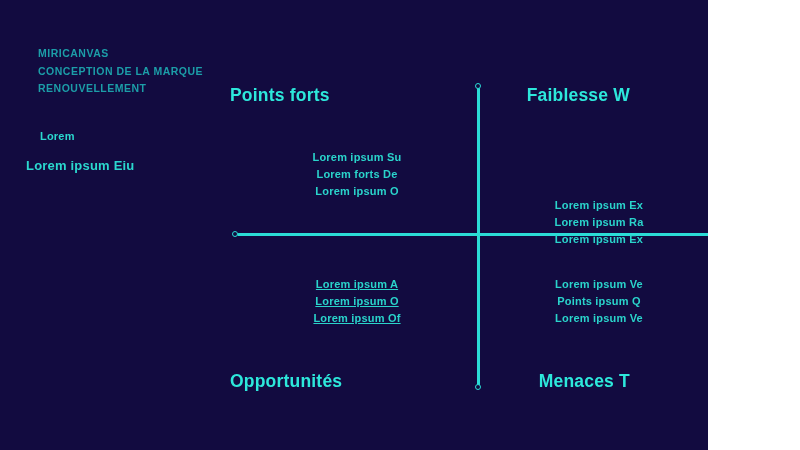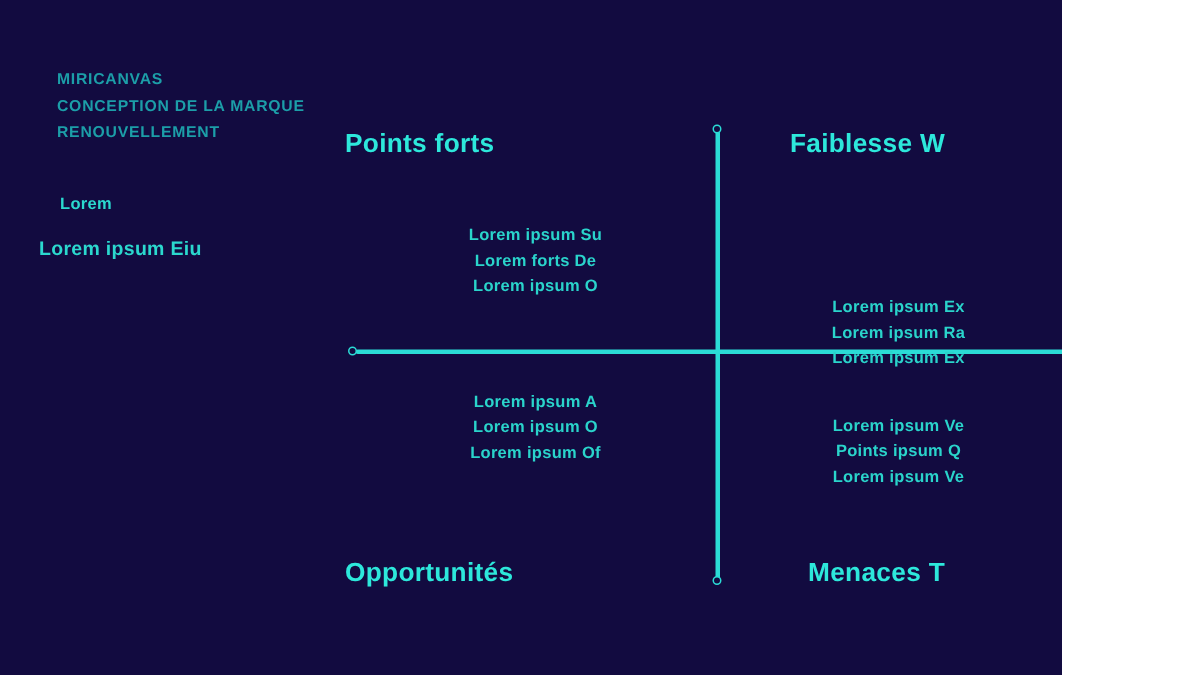--- a/index.html
+++ b/index.html
@@ -78,21 +78,21 @@
     position: absolute;
     width: 200px;
     color: #2ad4cb;
     font-size: 11px;
     line-height: 17px;
     letter-spacing: 0.2px;
     text-align: center;
   }
   .qi-tl { left: 257px; top: 149px; }
   .qi-tr { left: 499px; top: 157px; margin-top: 40px; }
-  .qi-bl { left: 257px; top: 260px; }
+  .qi-bl { left: 257px; top: 276px; text-decoration: underline; }
   .qi-br { left: 499px; top: 276px; }
 </style>
 </head>
 <body>
 
 <div class="canvas">
 
   <div class="deck-heading">
     <div>MIRICANVAS</div>
     <div>CONCEPTION DE LA MARQUE</div>

